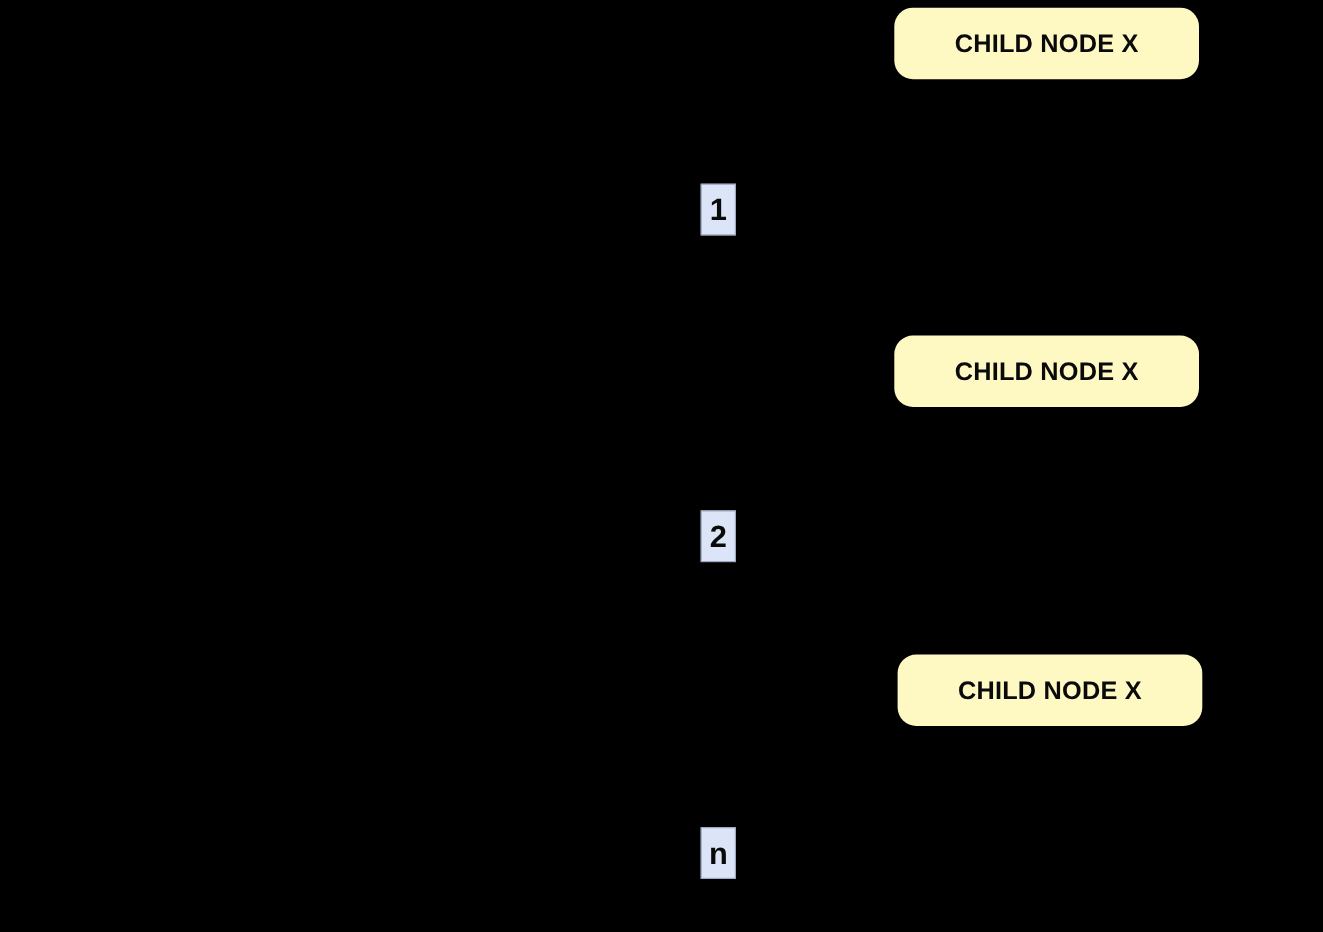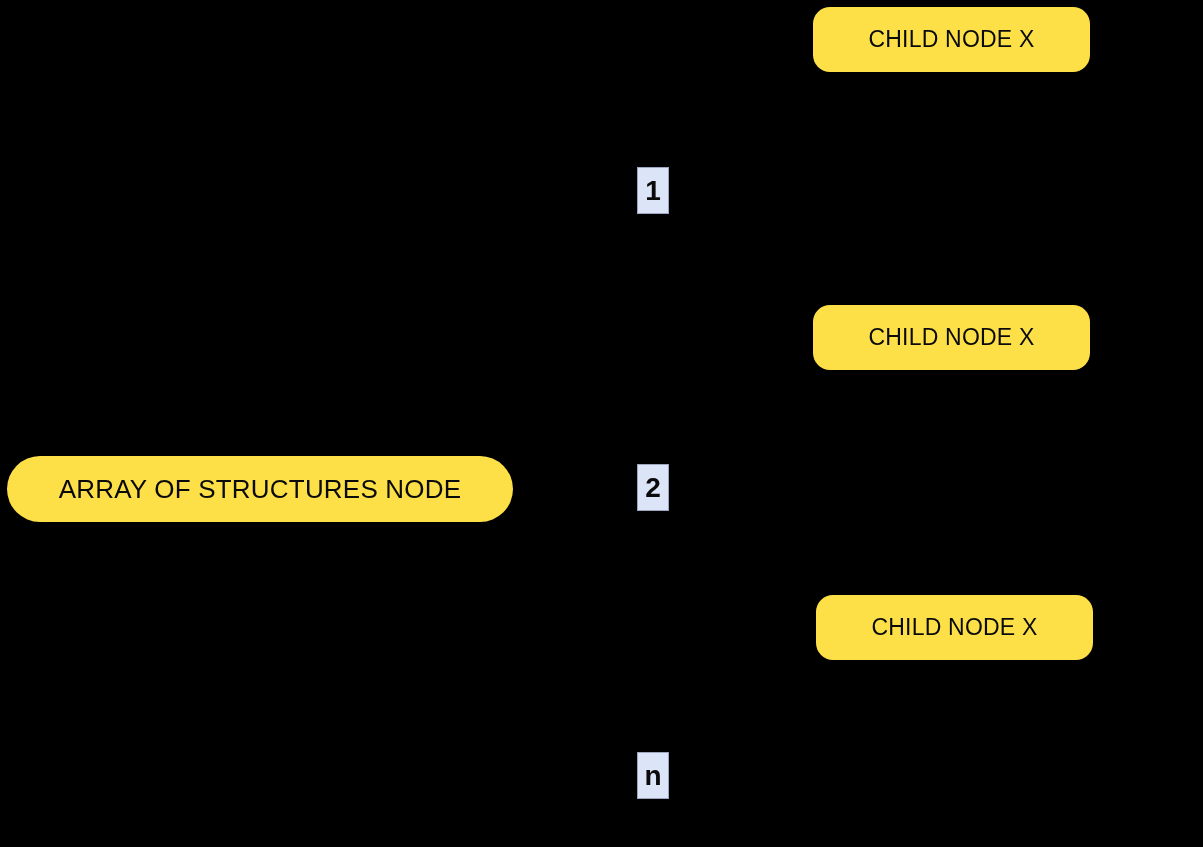--- a/index.html
+++ b/index.html
@@ -20,23 +20,23 @@
     overflow: hidden;
   }
 
   
   .node {
     position: absolute;
     display: flex;
     align-items: center;
     justify-content: center;
     box-sizing: border-box;
-    background: #fde047;
+    background: #fef9c3;
     color: #0a0a0a;
-    font-weight: normal;
+    font-weight: bold;
     letter-spacing: 0.2px;
     white-space: nowrap;
     text-align: center;
     line-height: 1;
   }
 
   
   .node-parent {
     border-radius: 999px;
     font-size: 26px;
@@ -86,23 +86,20 @@
 
   <svg class="edge-layer" viewBox="0 0 1203 847" width="1203" height="847" aria-hidden="true">
     <path d="M513 489 L600 489 L600 190 L653 190"></path>
     <path d="M669 190 L760 190 L760 40 L813 40"></path>
     <path d="M513 489 L600 489 L600 488 L653 488"></path>
     <path d="M669 488 L760 488 L760 338 L813 338"></path>
     <path d="M513 489 L600 489 L600 776 L653 776"></path>
     <path d="M669 776 L760 776 L760 628 L816 628"></path>
   </svg>
 
-  <div class="node node-parent" style="left:7px; top:456px; width:506px; height:66px;">
-    <span>ARRAY OF STRUCTURES NODE</span>
-  </div>
 
   <div class="node node-child" style="left:813px; top:7px; width:277px; height:65px;">
     <span>CHILD NODE X</span>
   </div>
 
   <div class="node node-child" style="left:813px; top:305px; width:277px; height:65px;">
     <span>CHILD NODE X</span>
   </div>
 
   <div class="node node-child" style="left:816px; top:595px; width:277px; height:65px;">

